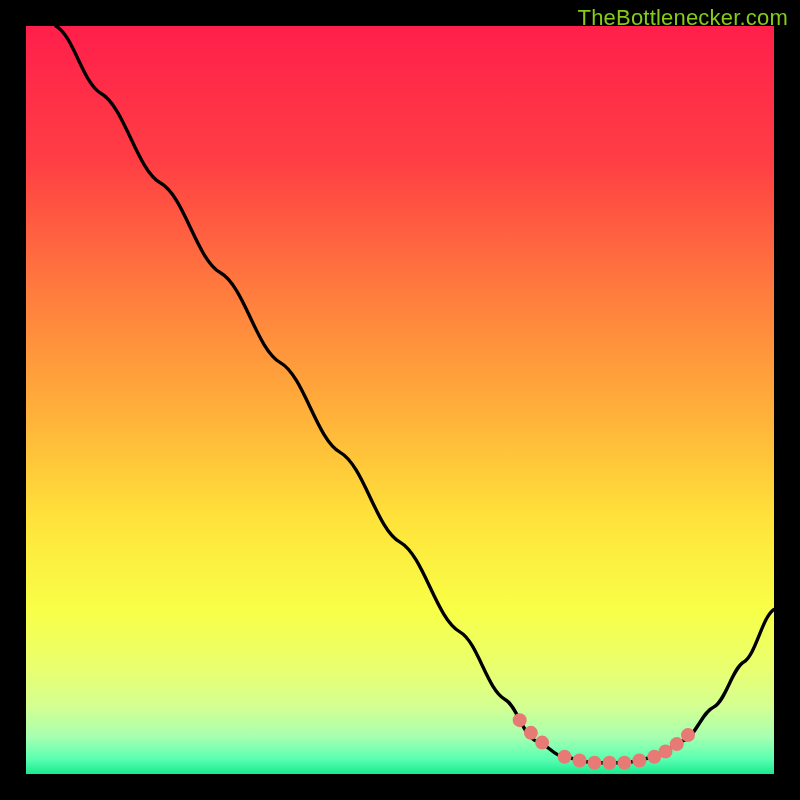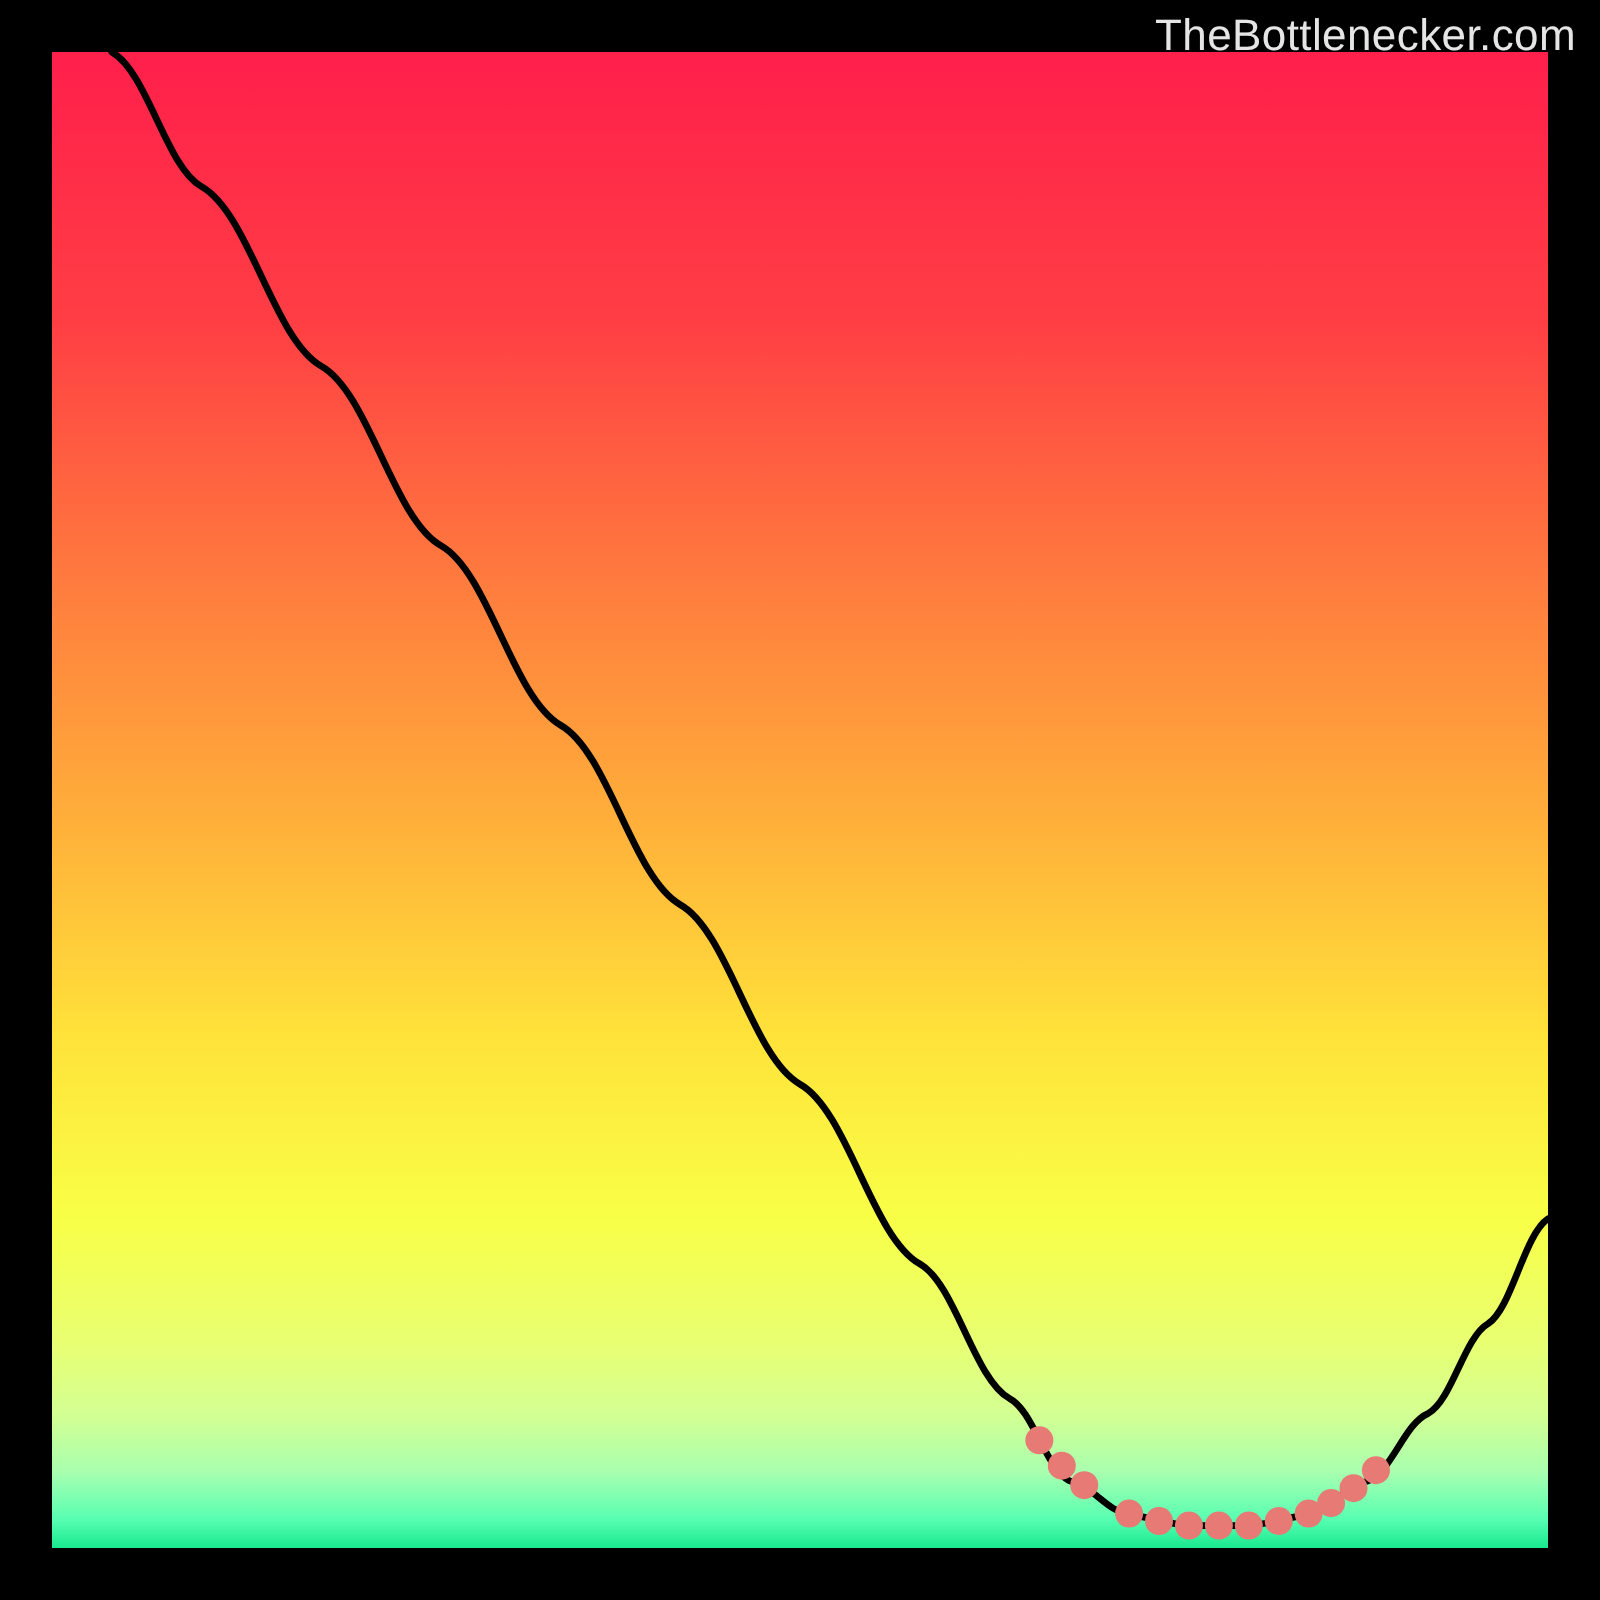--- a/index.html
+++ b/index.html
@@ -14,21 +14,21 @@
   .frame {
     position: relative;
     width: 800px;
     height: 800px;
     background: #000000;
   }
   .watermark {
     position: absolute;
     top: 5px;
     right: 12px;
-    color: #e5e5e5;
+    color: #84cc16;
     font-size: 22px;
     font-weight: 500;
     letter-spacing: 0.2px;
     z-index: 10;
   }
   svg.plot {
     position: absolute;
     left: 26px;
     top: 26px;
     width: 748px;

